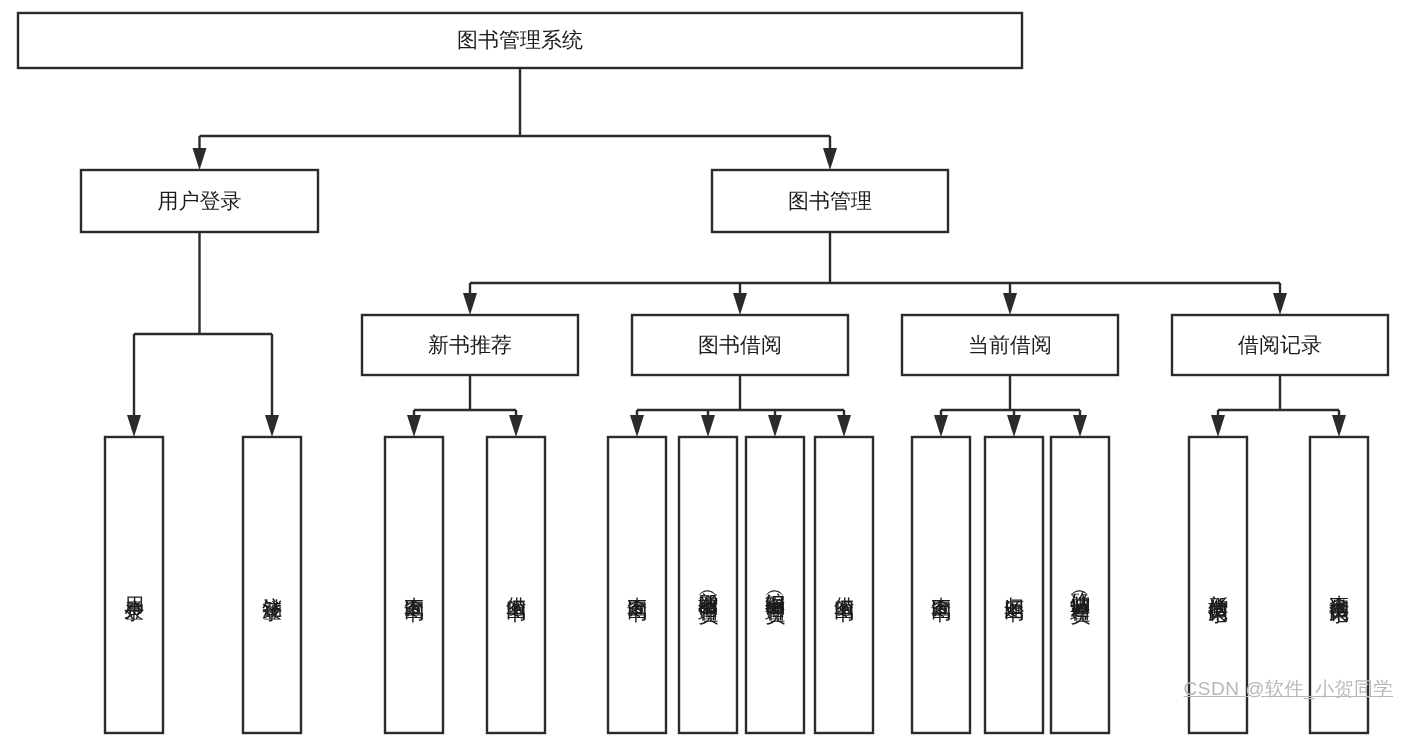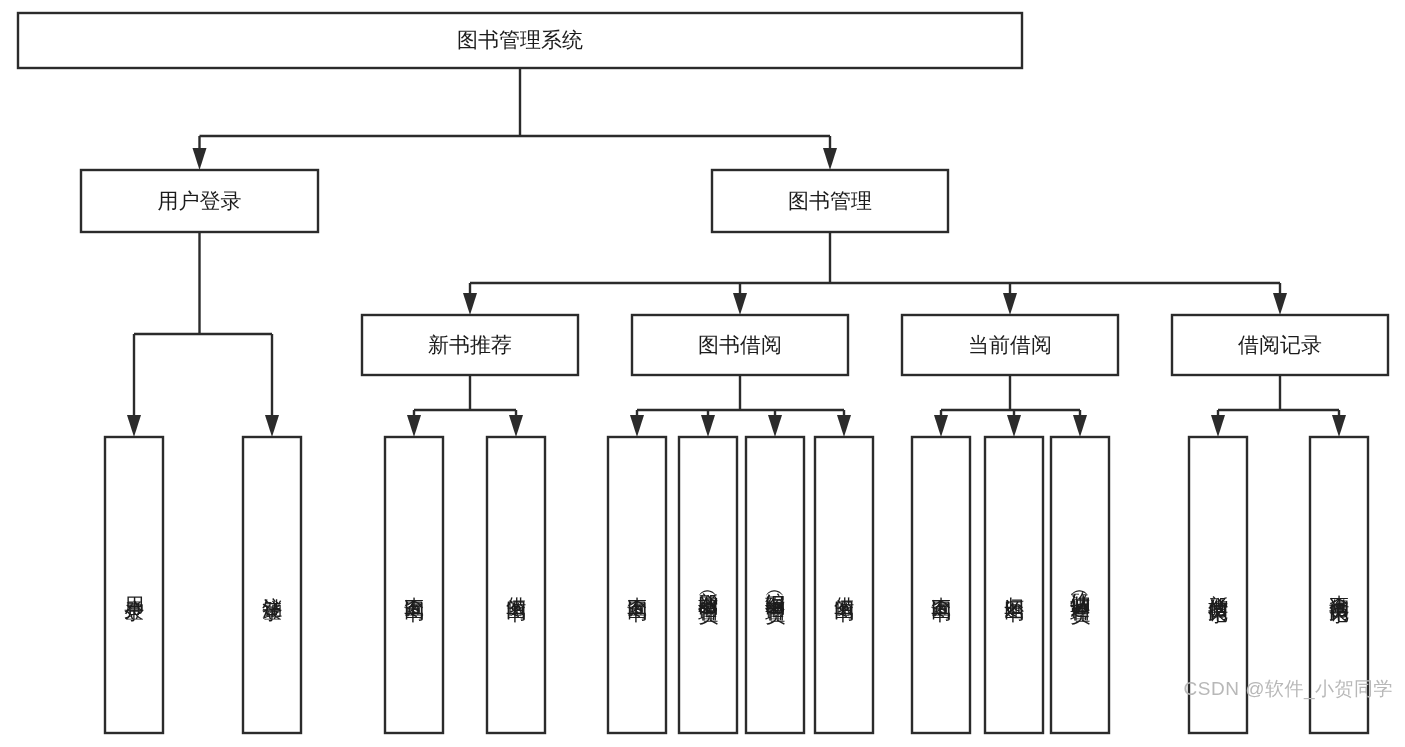--- a/index.html
+++ b/index.html
@@ -69,20 +69,21 @@
   }
   .watermark {
     position: absolute;
     right: 12px;
     bottom: 6px;
     font-family: "Liberation Sans", "DejaVu Sans", sans-serif;
     font-size: 19px;
     color: #b8b8b8;
     white-space: nowrap;
     letter-spacing: 0.5px;
+    text-decoration: underline;
   }
 </style>
 </head>
 <body>
 
 <div id="diagram-root">
   <svg id="diagram-svg" viewBox="0 0 1405 747" xmlns="http://www.w3.org/2000/svg">
     <g id="connectors-layer">
         <line x1="520" y1="68" x2="520" y2="136" class="connector"></line>
         <line x1="199.5" y1="136" x2="830" y2="136" class="connector"></line>

